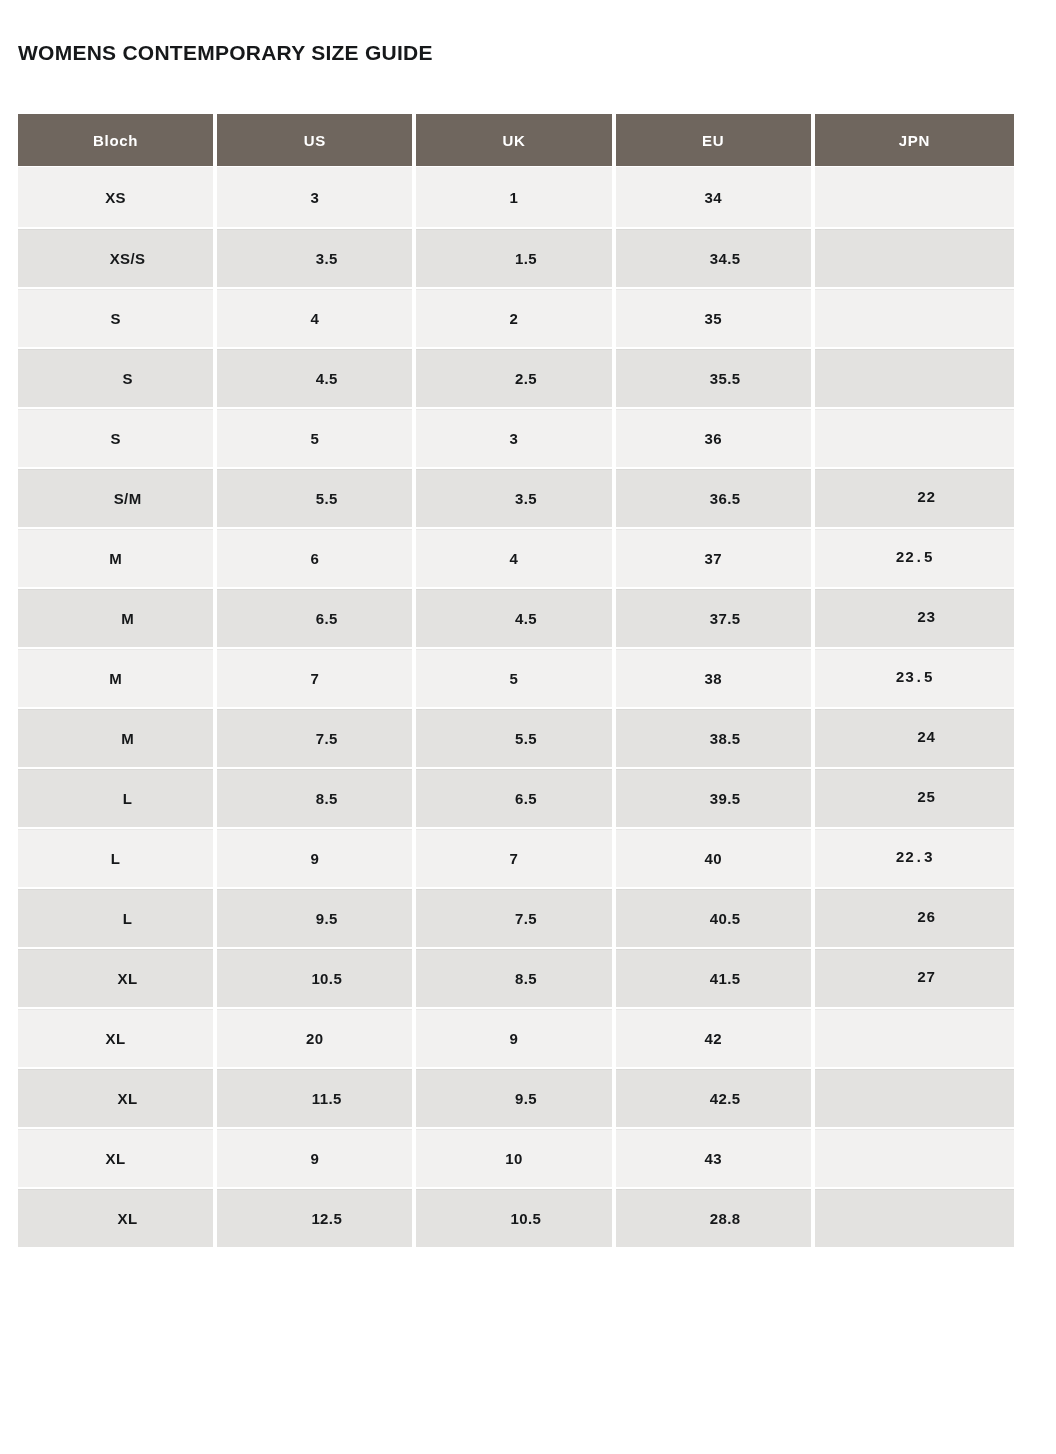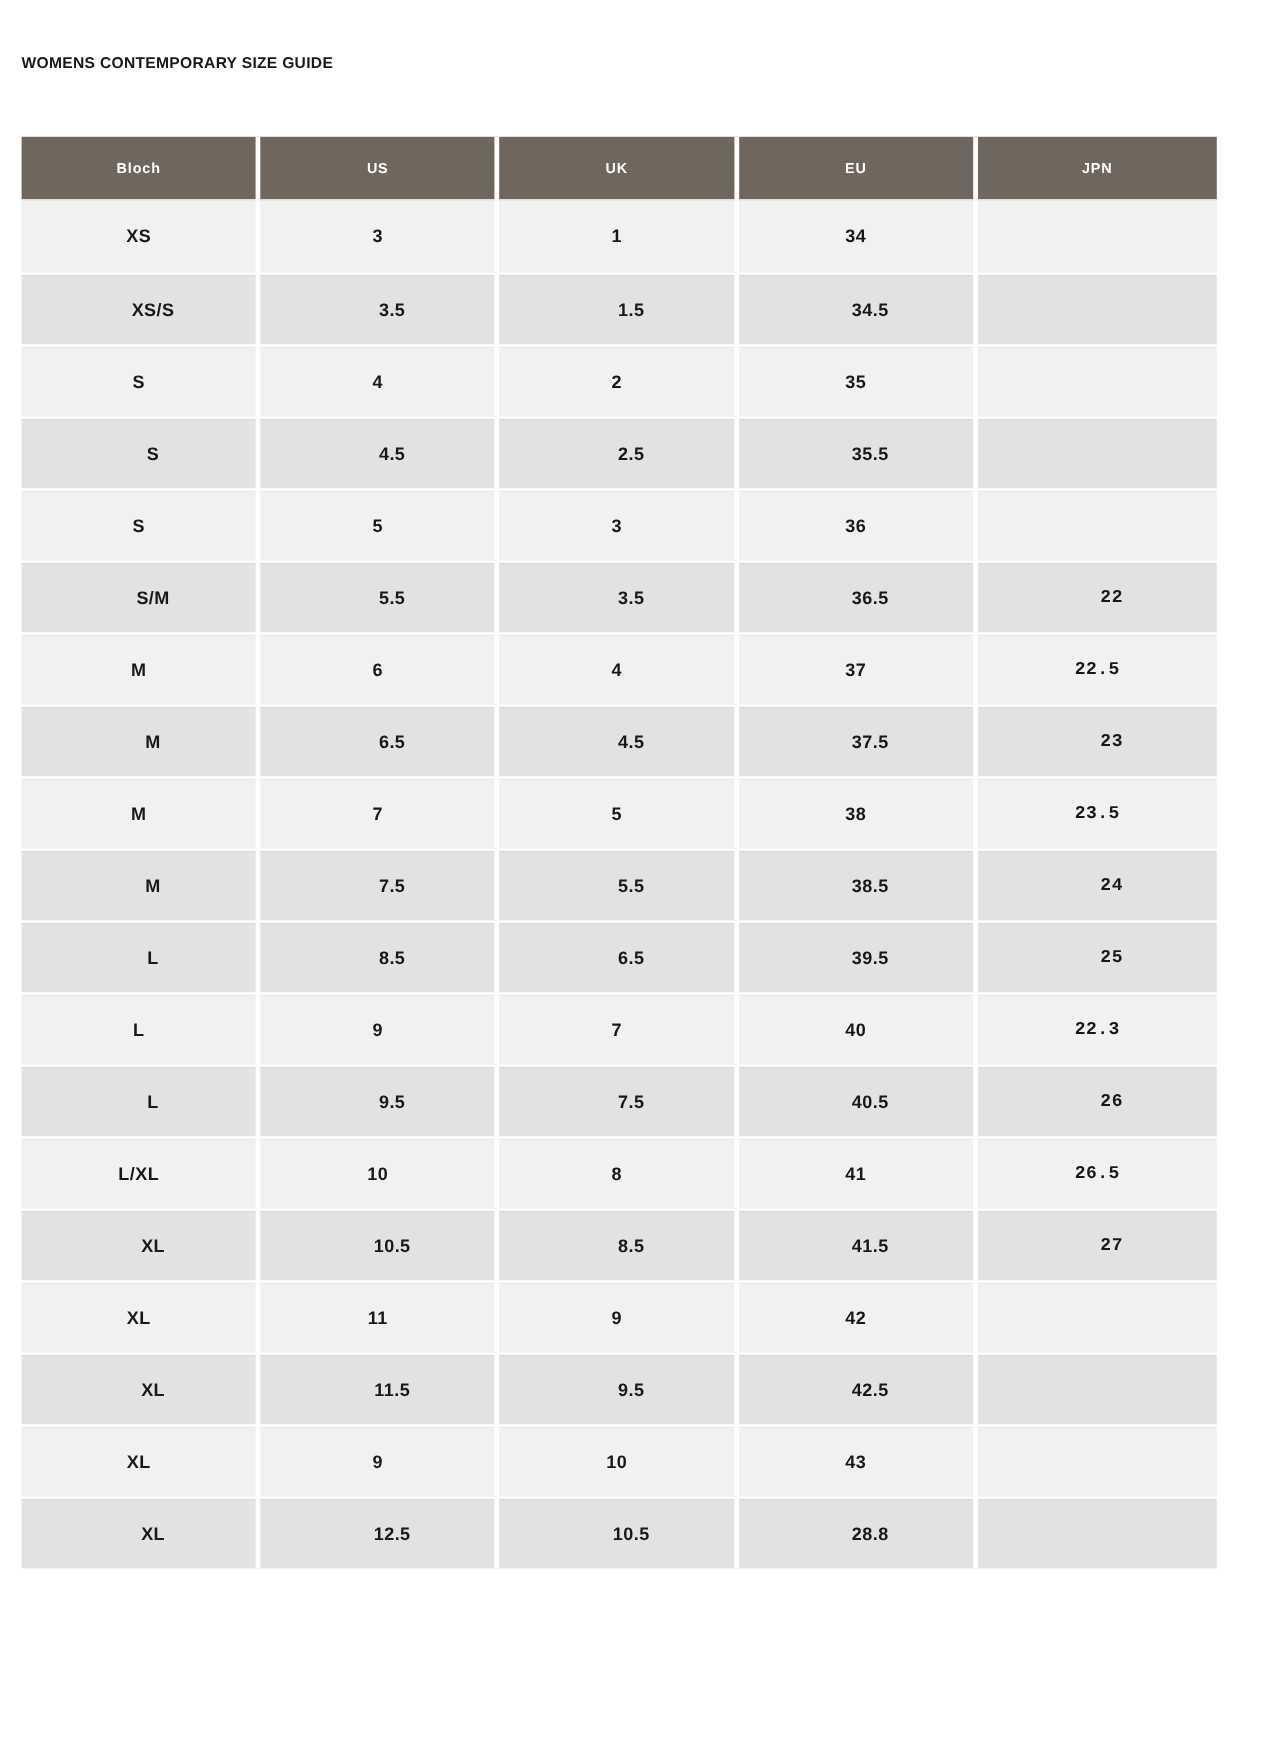--- a/index.html
+++ b/index.html
@@ -13,21 +13,21 @@
     position:relative;
     width:1056px; height:1454px;
     background:#ffffff;
     overflow:hidden;
   }
 
   
   #page-title {
     position:absolute;
     left:18px; top:41px;
-    font-size:13px;
+    font-size:21px;
     font-weight:700;
     letter-spacing:0.25px;
     color:#16181a;
     line-height:24px;
     white-space:nowrap;
   }
 
   
   #size-table {
     position:absolute;
@@ -35,21 +35,21 @@
     width:996px;
     border-collapse:separate;
     border-spacing:0;
     table-layout:fixed;
   }
 
   
   #size-table thead th {
     background:#6f665e;
     color:#ffffff;
-    font-size:12px;
+    font-size:15px;
     font-weight:700;
     letter-spacing:0.7px;
     height:53px;
     text-align:center;
     vertical-align:middle;
     border-right:4px solid #ffffff;
     border-bottom:1px solid #ffffff;
   }
   #size-table thead th:last-child { border-right:none; }
 
@@ -181,37 +181,30 @@
           <td>40</td>
           <td>22.3</td>
         </tr>
         <tr class="row-dark">
           <td>L</td>
           <td>9.5</td>
           <td>7.5</td>
           <td>40.5</td>
           <td>26</td>
         </tr>
-        <tr class="row-light">
-          <td>L/XL</td>
-          <td>10</td>
-          <td>8</td>
-          <td>41</td>
-          <td>26.5</td>
-        </tr>
         <tr class="row-dark">
           <td>XL</td>
           <td>10.5</td>
           <td>8.5</td>
           <td>41.5</td>
           <td>27</td>
         </tr>
         <tr class="row-light">
           <td>XL</td>
-          <td>11</td>
+          <td>20</td>
           <td>9</td>
           <td>42</td>
           <td class="empty-cell"></td>
         </tr>
         <tr class="row-dark">
           <td>XL</td>
           <td>11.5</td>
           <td>9.5</td>
           <td>42.5</td>
           <td class="empty-cell"></td>

